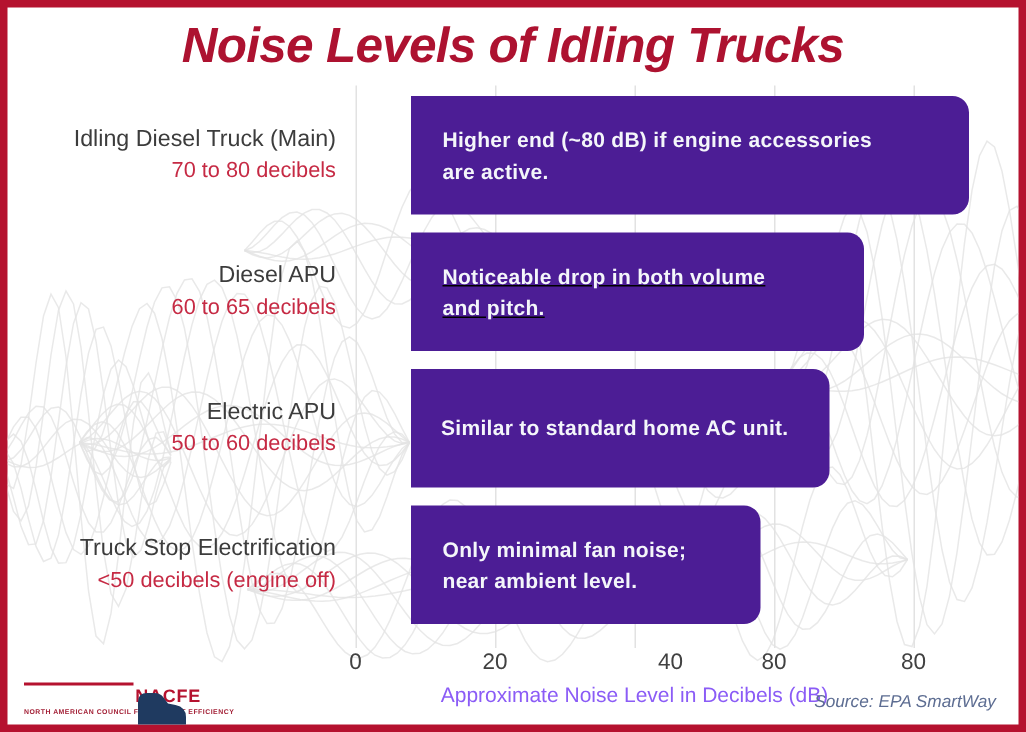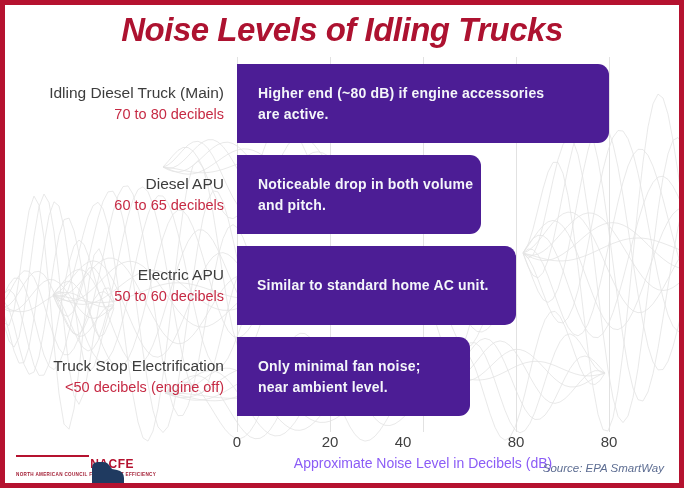--- a/index.html
+++ b/index.html
@@ -17,21 +17,21 @@
   .gridline{position:absolute;top:52px;width:1px;height:375px;background:#e2e2e2;z-index:1;}
   .title{
     position:absolute;top:6px;left:0;width:100%;
     text-align:center;
     font-size:33px;font-weight:bold;
     color:#ad1230;letter-spacing:-0.5px;
     z-index:2;
     font-style:italic;
   }
   .rows{position:absolute;top:53px;left:0;width:674px;z-index:2;}
-  .row{display:flex;height:91px;align-items:center;}
+  .row{display:flex;height:91px;align-items:center;gap:37px;}
   .row-label{
     width:232px;box-sizing:border-box;
     padding-right:13px;
     text-align:right;flex:none;
   }
   .cat{font-size:15.5px;color:#3c3c3c;line-height:1.45;}
   .sub{font-size:14.5px;color:#c62a44;line-height:1.45;}
   .bar{
     height:79px;flex:none;
     background:#4c1d95;
@@ -157,21 +157,21 @@
         <div class="bar-line">Higher end (~80 dB) if engine accessories</div>
         <div class="bar-line">are active.</div>
       </div>
     </div>
 
     <div class="row">
       <div class="row-label">
         <div class="cat">Diesel APU</div>
         <div class="sub">60 to 65 decibels</div>
       </div>
-      <div class="bar" style="width: 244px;">
+      <div class="bar" style="width: 302px; text-decoration: underline;">
         <div class="bar-line">Noticeable drop in both volume</div>
         <div class="bar-line">and pitch.</div>
       </div>
     </div>
 
     <div class="row">
       <div class="row-label">
         <div class="cat">Electric APU</div>
         <div class="sub">50 to 60 decibels</div>
       </div>
@@ -190,21 +190,21 @@
         <div class="bar-line">Only minimal fan noise;</div>
         <div class="bar-line">near ambient level.</div>
       </div>
     </div>
 
   </div>
 
   <div id="xaxis">
       <span class="tick" style="left: 232px;">0</span>
       <span class="tick" style="left: 325px;">20</span>
-      <span class="tick" style="left: 398px;">40</span>
+      <span class="tick" style="left: 442px;">40</span>
       <span class="tick" style="left: 511px;">80</span>
       <span class="tick" style="left: 604px;">80</span>
     </div>
   <div class="axis-title">Approximate Noise Level in Decibels (dB)</div>
 
   <div class="logo">
     <div class="logo-rule"></div>
     <div class="logo-name">NACFE</div>
     <svg class="truck" width="34" height="30" viewBox="0 0 34 30">
       <path d="M1 29 L1 10 Q1 4 7 4 L12 4 Q16 4 18 7 L21 11 L26 12 Q33 13.5 33 20 L33 29 Z" fill="#1f3a60"></path>

